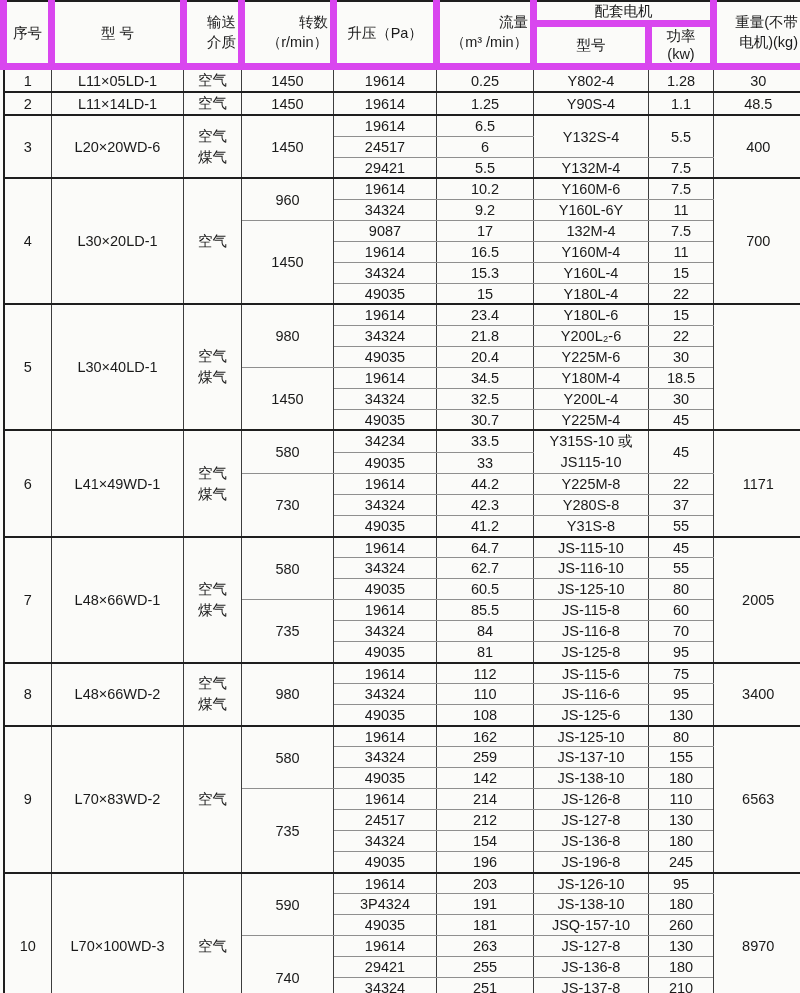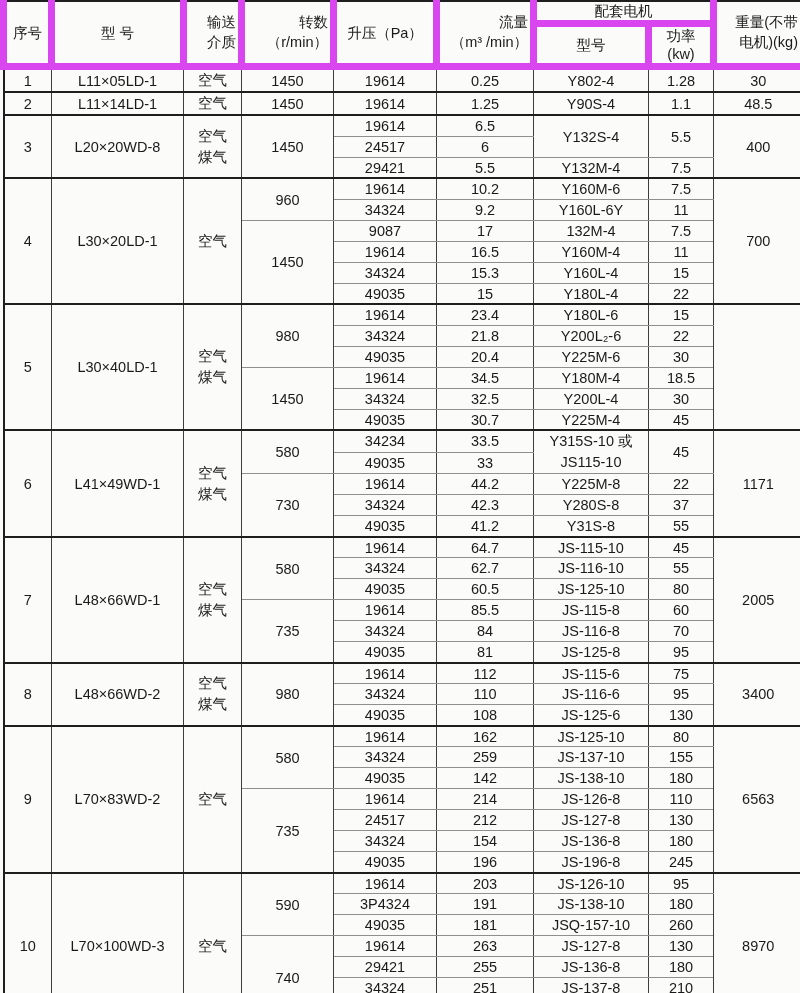--- a/index.html
+++ b/index.html
@@ -117,21 +117,21 @@
           </td>
           <td>1450</td>
           <td>19614</td>
           <td>1.25</td>
           <td>Y90S-4</td>
           <td>1.1</td>
           <td>48.5</td>
         </tr>
         <tr class="group-start">
           <td rowspan="3">3</td>
-          <td rowspan="3">L20×20WD-8</td>
+          <td rowspan="3">L20×20WD-6</td>
           <td rowspan="3" class="cell-lines">
             <div>空气</div>
             <div>煤气</div>
           </td>
           <td rowspan="3">1450</td>
           <td>19614</td>
           <td>6.5</td>
           <td rowspan="2">Y132S-4</td>
           <td rowspan="2">5.5</td>
           <td rowspan="3">400</td>

